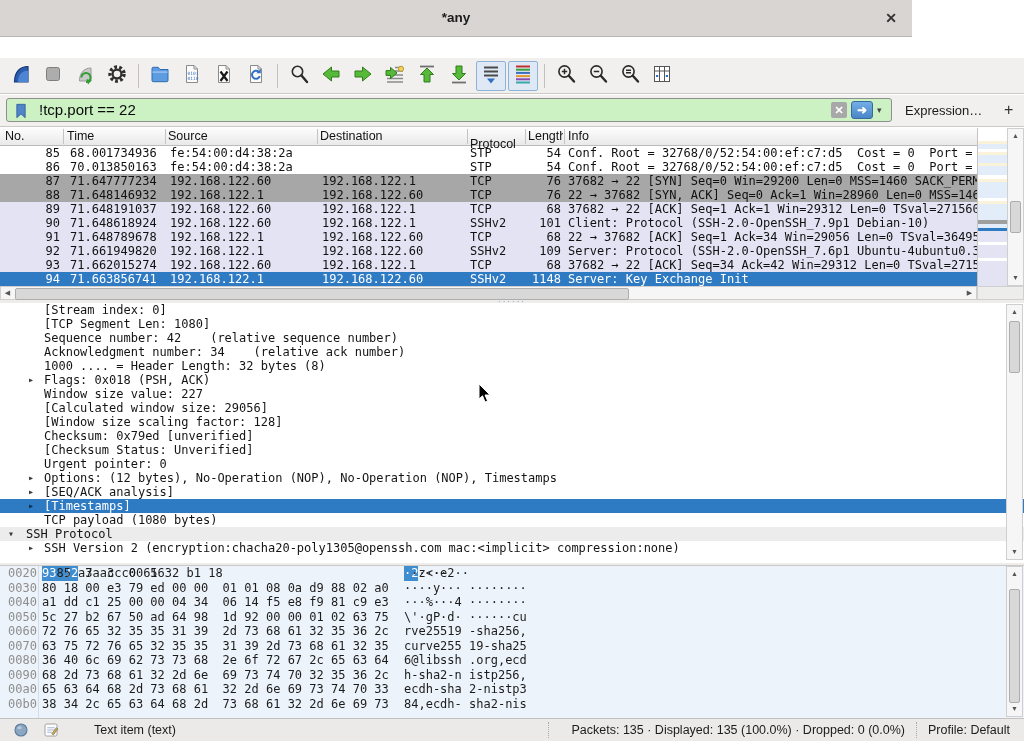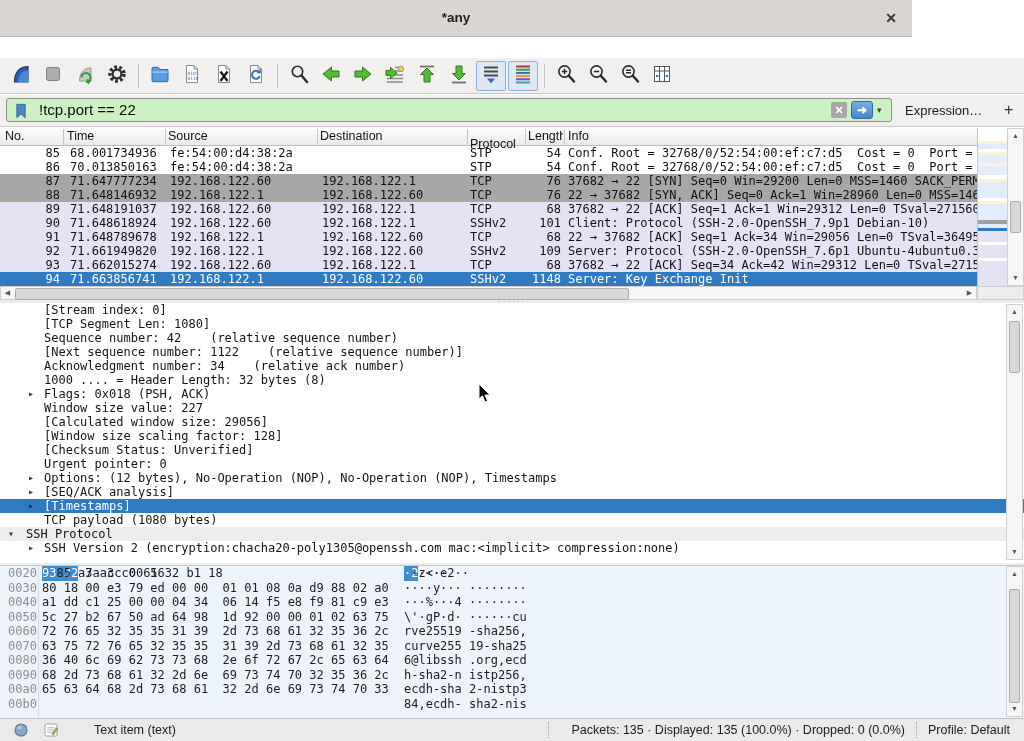--- a/index.html
+++ b/index.html
@@ -415,27 +415,27 @@
   <div class="sbcorner"></div>
 
   <div class="splitter" style="top:300px;height:3px;">
     <div class="dots">······</div>
   </div>
 
   <div class="details" id="details">
       <div class="dline lvl2"><span class="arr"></span><span class="txt">[Stream index: 0]</span></div>
       <div class="dline lvl2"><span class="arr"></span><span class="txt">[TCP Segment Len: 1080]</span></div>
       <div class="dline lvl2"><span class="arr"></span><span class="txt">Sequence number: 42    (relative sequence number)</span></div>
-      <div class="dline lvl2"><span class="arr"></span><span class="txt">[Next sequence number: 1122    (relative sequence number)]</span></div>
       <div class="dline lvl2"><span class="arr"></span><span class="txt">Acknowledgment number: 34    (relative ack number)</span></div>
       <div class="dline lvl2"><span class="arr"></span><span class="txt">1000 .... = Header Length: 32 bytes (8)</span></div>
       <div class="dline lvl2"><span class="arr">▸</span><span class="txt">Flags: 0x018 (PSH, ACK)</span></div>
       <div class="dline lvl2"><span class="arr"></span><span class="txt">Window size value: 227</span></div>
       <div class="dline lvl2"><span class="arr"></span><span class="txt">[Calculated window size: 29056]</span></div>
       <div class="dline lvl2"><span class="arr"></span><span class="txt">[Window size scaling factor: 128]</span></div>
+      <div class="dline lvl2"><span class="arr"></span><span class="txt">Checksum: 0x79ed [unverified]</span></div>
       <div class="dline lvl2"><span class="arr"></span><span class="txt">[Checksum Status: Unverified]</span></div>
       <div class="dline lvl2"><span class="arr"></span><span class="txt">Urgent pointer: 0</span></div>
       <div class="dline lvl2"><span class="arr">▸</span><span class="txt">Options: (12 bytes), No-Operation (NOP), No-Operation (NOP), Timestamps</span></div>
       <div class="dline lvl2"><span class="arr">▸</span><span class="txt">[SEQ/ACK analysis]</span></div>
       <div class="dline lvl2 sel"><span class="arr">▸</span><span class="txt">[Timestamps]</span></div>
       <div class="dline lvl2"><span class="arr"></span><span class="txt">TCP payload (1080 bytes)</span></div>
       <div class="dline lvl1 shade"><span class="arr">▾</span><span class="txt">SSH Protocol</span></div>
       <div class="dline lvl2"><span class="arr">▸</span><span class="txt">SSH Version 2 (encryption:chacha20-poly1305@openssh.com mac:&lt;implicit&gt; compression:none)</span></div>
     </div>
   <div class="sb" style="top:304px;left:1006px;width:17px;height:256px;">
@@ -450,21 +450,21 @@
     <div class="hexcolsep"></div>
   <div class="hrow"><span class="hoff">0020</span><span class="hbytes"><span>c0 a8 7a 3c 00 16 </span><span class="hl">93 32</span><span>  85 a3 ac c0 65 32 b1 18</span></span><span class="hascii"><span>··z&lt;··</span><span class="hl">·2</span><span> ····e2··</span></span></div>
       <div class="hrow"><span class="hoff">0030</span><span class="hbytes">80 18 00 e3 79 ed 00 00  01 01 08 0a d9 88 02 a0</span><span class="hascii">····y··· ········</span></div>
       <div class="hrow"><span class="hoff">0040</span><span class="hbytes">a1 dd c1 25 00 00 04 34  06 14 f5 e8 f9 81 c9 e3</span><span class="hascii">···%···4 ········</span></div>
       <div class="hrow"><span class="hoff">0050</span><span class="hbytes">5c 27 b2 67 50 ad 64 98  1d 92 00 00 01 02 63 75</span><span class="hascii">\'·gP·d· ······cu</span></div>
       <div class="hrow"><span class="hoff">0060</span><span class="hbytes">72 76 65 32 35 35 31 39  2d 73 68 61 32 35 36 2c</span><span class="hascii">rve25519 -sha256,</span></div>
       <div class="hrow"><span class="hoff">0070</span><span class="hbytes">63 75 72 76 65 32 35 35  31 39 2d 73 68 61 32 35</span><span class="hascii">curve255 19-sha25</span></div>
       <div class="hrow"><span class="hoff">0080</span><span class="hbytes">36 40 6c 69 62 73 73 68  2e 6f 72 67 2c 65 63 64</span><span class="hascii">6@libssh .org,ecd</span></div>
       <div class="hrow"><span class="hoff">0090</span><span class="hbytes">68 2d 73 68 61 32 2d 6e  69 73 74 70 32 35 36 2c</span><span class="hascii">h-sha2-n istp256,</span></div>
       <div class="hrow"><span class="hoff">00a0</span><span class="hbytes">65 63 64 68 2d 73 68 61  32 2d 6e 69 73 74 70 33</span><span class="hascii">ecdh-sha 2-nistp3</span></div>
-      <div class="hrow"><span class="hoff">00b0</span><span class="hascii">84,ecdh- sha2-nis</span></div>
+      <div class="hrow"><span class="hoff">00b0</span><span class="hbytes">38 34 2c 65 63 64 68 2d  73 68 61 32 2d 6e 69 73</span><span class="hascii">84,ecdh- sha2-nis</span></div>
     </div>
   <div class="sb" style="top:566px;left:1006px;width:17px;height:151px;">
     <div class="arr" style="top:1px;">▲</div>
     <div class="thumb" style="top:22px;height:112px;"></div>
     <div class="arr" style="bottom:1px;">▼</div>
   </div>
 
   <div class="statusbar">
     <span class="sicon" style="left:12px;">
       <svg width="18" height="18" viewBox="0 0 24 24">

